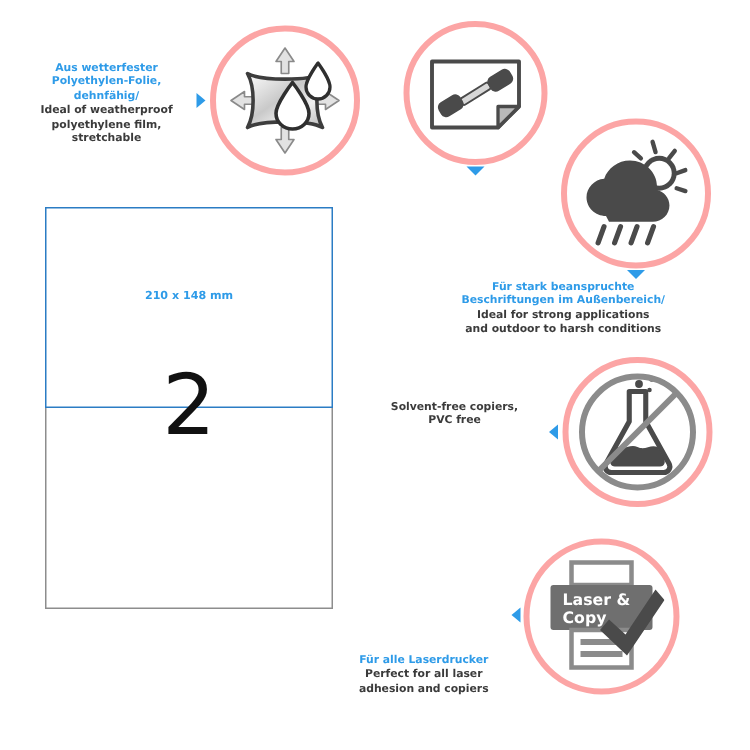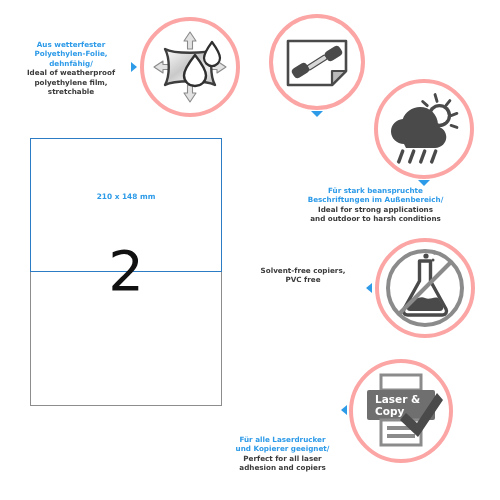--- a/index.html
+++ b/index.html
@@ -167,21 +167,20 @@
 
       <path d="M47 44 L58 54 L78 24 L84 31 L59 68 L41 51 Z" fill="#4a4a4a"></path>
 
       <text x="16" y="34" font-family="DejaVu Sans, Liberation Sans, sans-serif" font-size="10.5" font-weight="bold" fill="#ffffff">Laser &amp;</text>
       <text x="16" y="46" font-family="DejaVu Sans, Liberation Sans, sans-serif" font-size="10.5" font-weight="bold" fill="#ffffff">Copy</text>
     </svg>
   </div>
   <div class="ptr left" style="left:341px;top:405px;"></div>
   <div class="cap ctr" style="left:224px;top:387px;width:117px;margin-top:48px;">
     <span class="de">Für alle Laserdrucker</span>
-    <span class="de">und Kopierer geeignet/</span>
     <span class="en">Perfect for all laser</span>
     <span class="en">adhesion and copiers</span>
   </div>
 
   <div class="sheet" style="left:30px;top:138px;width:192px;height:268px;">
     <div class="sheet-top" style="left:0;top:0;width:192px;height:134px;">
       <div class="sheet-dims" style="left:0;top:53px;">
         <span class="mm">210 x 148 mm</span>
       </div>
     </div>

